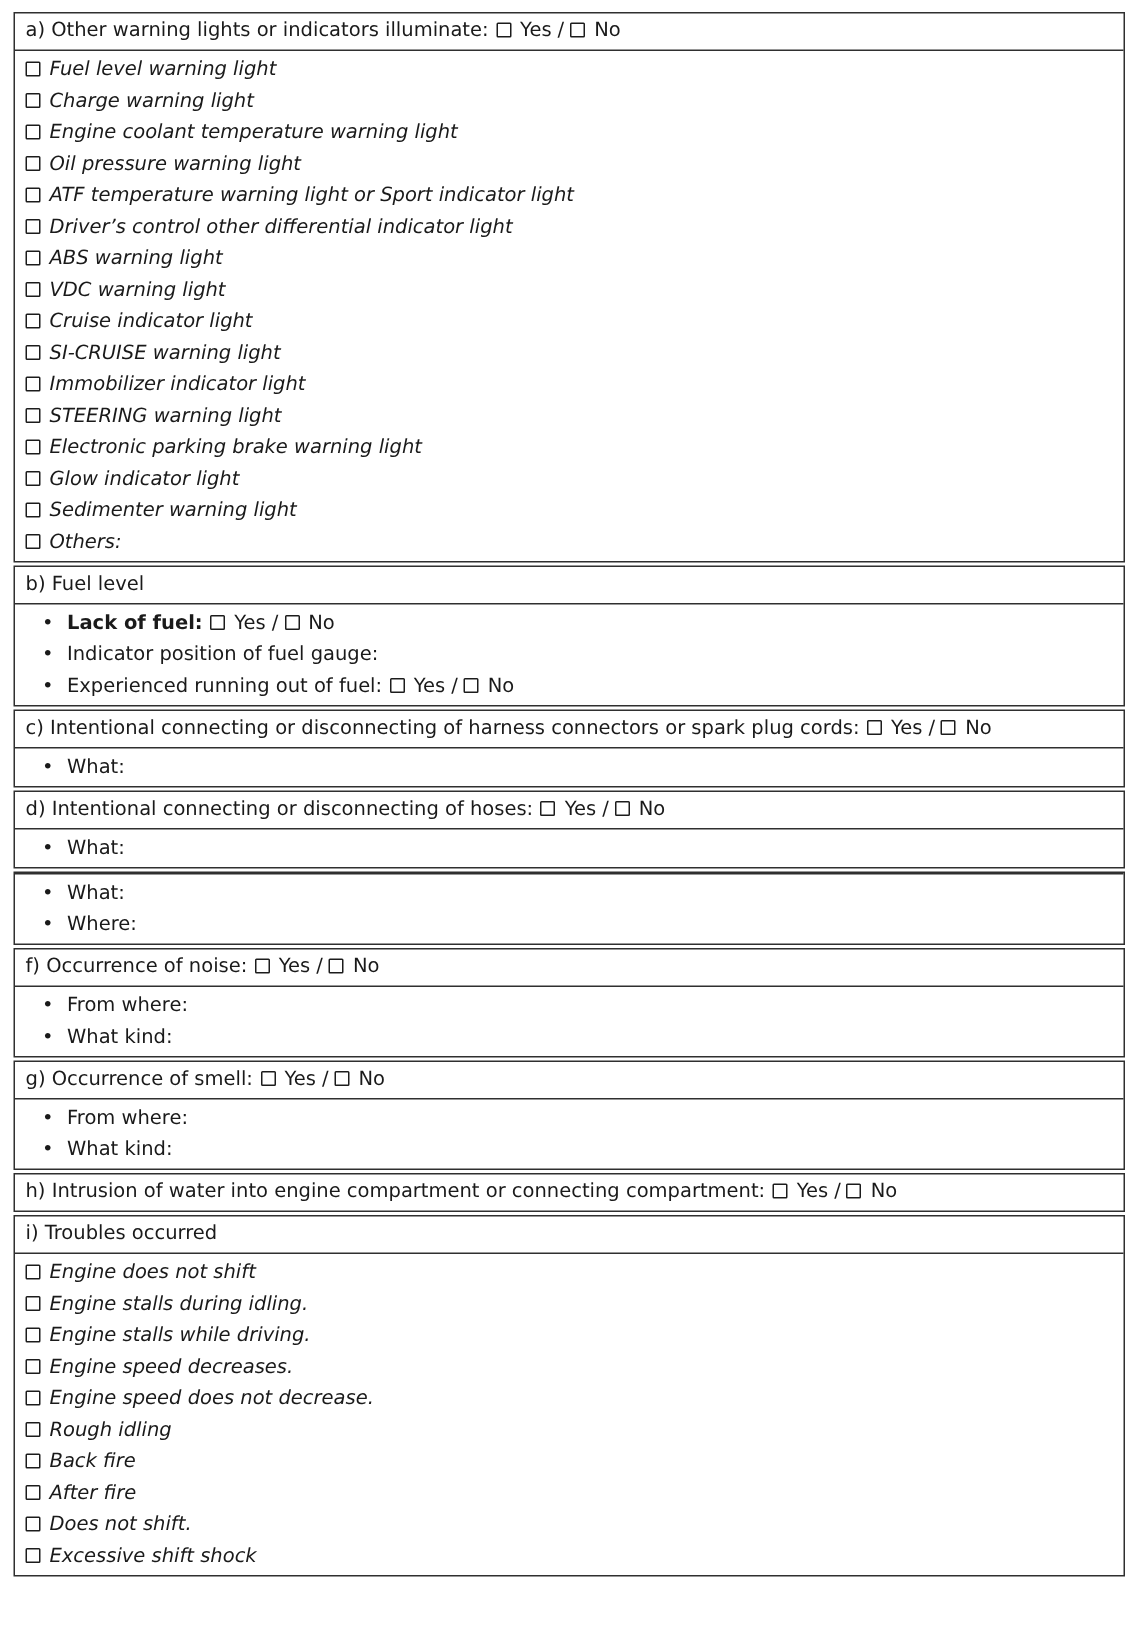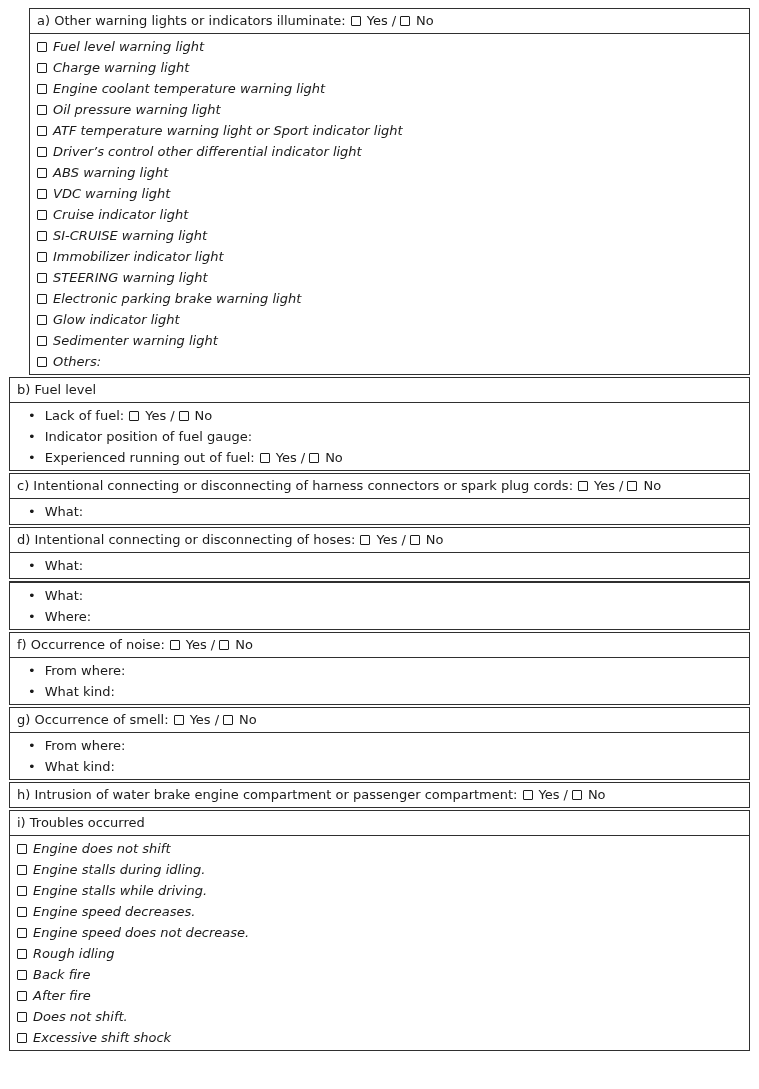--- a/index.html
+++ b/index.html
@@ -16,21 +16,21 @@
   .page {
     padding: 8px 9px 0 9px;
     box-sizing: border-box;
     width: 759px;
   }
   .section {
     border: 1px solid #2f2f2f;
     background: #ffffff;
     margin-top: 2px;
   }
-  .section:first-child { margin-top: 0; margin-left: 20px; }
+  .section:first-child { margin-top: 0; }
   .header-row {
     padding: 3px 7px 4px 7px;
     line-height: 17px;
     white-space: nowrap;
   }
   .body-row {
     border-top: 1px solid #2f2f2f;
     padding: 2px 0 2px 0;
   }
   .check-item {
@@ -53,21 +53,21 @@
     width: 8px;
     height: 8px;
     border: 1.5px solid #1c1c1c;
     border-radius: 1px;
     margin-right: 6px;
     vertical-align: -1px;
     background: #ffffff;
   }
   .yesno { margin-left: 5px; }
   .yn-sep { margin: 0 4px; }
-  .bold { font-weight: normal; }
+  .bold { font-weight: bold; }
   .item-label, .header-text, .yn-label { color: #1a1a1a; }
 </style>
 </head>
 <body>
 
 <div class="page">
   <div id="form-table">
       <div class="section">
         <div class="header-row"><span class="header-text">a) Other warning lights or indicators illuminate:</span><span class="yesno"><span class="checkbox"></span><span class="yn-label">Yes</span><span class="yn-sep">/</span><span class="checkbox"></span><span class="yn-label">No</span></span></div>
         <div class="body-row">
@@ -123,21 +123,21 @@
         </div>
       </div>
       <div class="section">
         <div class="header-row"><span class="header-text">g) Occurrence of smell:</span><span class="yesno"><span class="checkbox"></span><span class="yn-label">Yes</span><span class="yn-sep">/</span><span class="checkbox"></span><span class="yn-label">No</span></span></div>
         <div class="body-row">
           <div class="bullet-item"><span class="bullet">•</span><span class="item-label">From where:</span></div>
           <div class="bullet-item"><span class="bullet">•</span><span class="item-label">What kind:</span></div>
         </div>
       </div>
       <div class="section">
-        <div class="header-row"><span class="header-text">h) Intrusion of water brake engine compartment or passenger compartment:</span><span class="yesno"><span class="checkbox"></span><span class="yn-label">Yes</span><span class="yn-sep">/</span><span class="checkbox"></span><span class="yn-label">No</span></span></div>
+        <div class="header-row"><span class="header-text">h) Intrusion of water into engine compartment or connecting compartment:</span><span class="yesno"><span class="checkbox"></span><span class="yn-label">Yes</span><span class="yn-sep">/</span><span class="checkbox"></span><span class="yn-label">No</span></span></div>
       </div>
       <div class="section">
         <div class="header-row"><span class="header-text">i) Troubles occurred</span></div>
         <div class="body-row">
           <div class="check-item"><span class="checkbox"></span><span class="item-label">Engine does not shift</span></div>
           <div class="check-item"><span class="checkbox"></span><span class="item-label">Engine stalls during idling.</span></div>
           <div class="check-item"><span class="checkbox"></span><span class="item-label">Engine stalls while driving.</span></div>
           <div class="check-item"><span class="checkbox"></span><span class="item-label">Engine speed decreases.</span></div>
           <div class="check-item"><span class="checkbox"></span><span class="item-label">Engine speed does not decrease.</span></div>
           <div class="check-item"><span class="checkbox"></span><span class="item-label">Rough idling</span></div>

